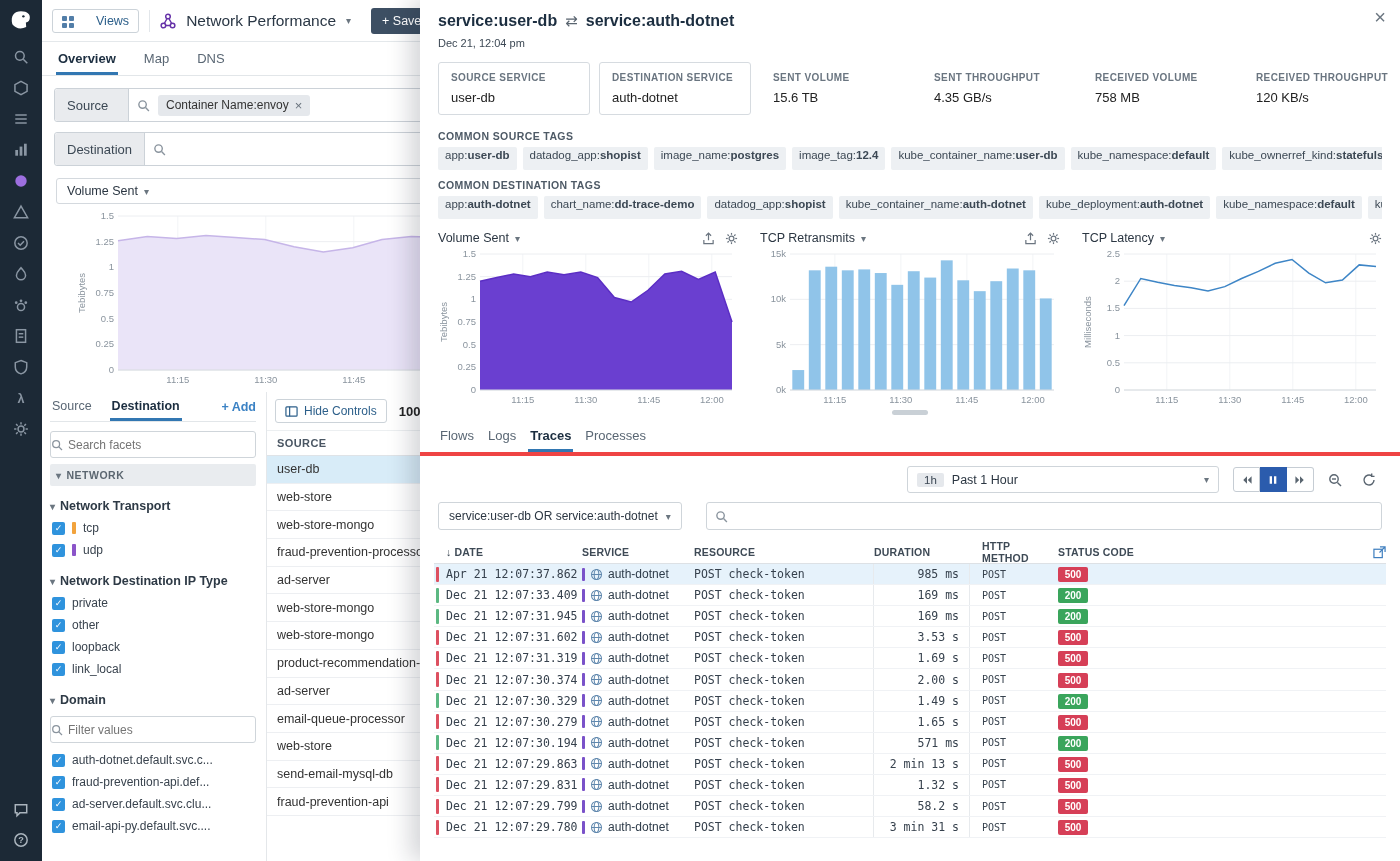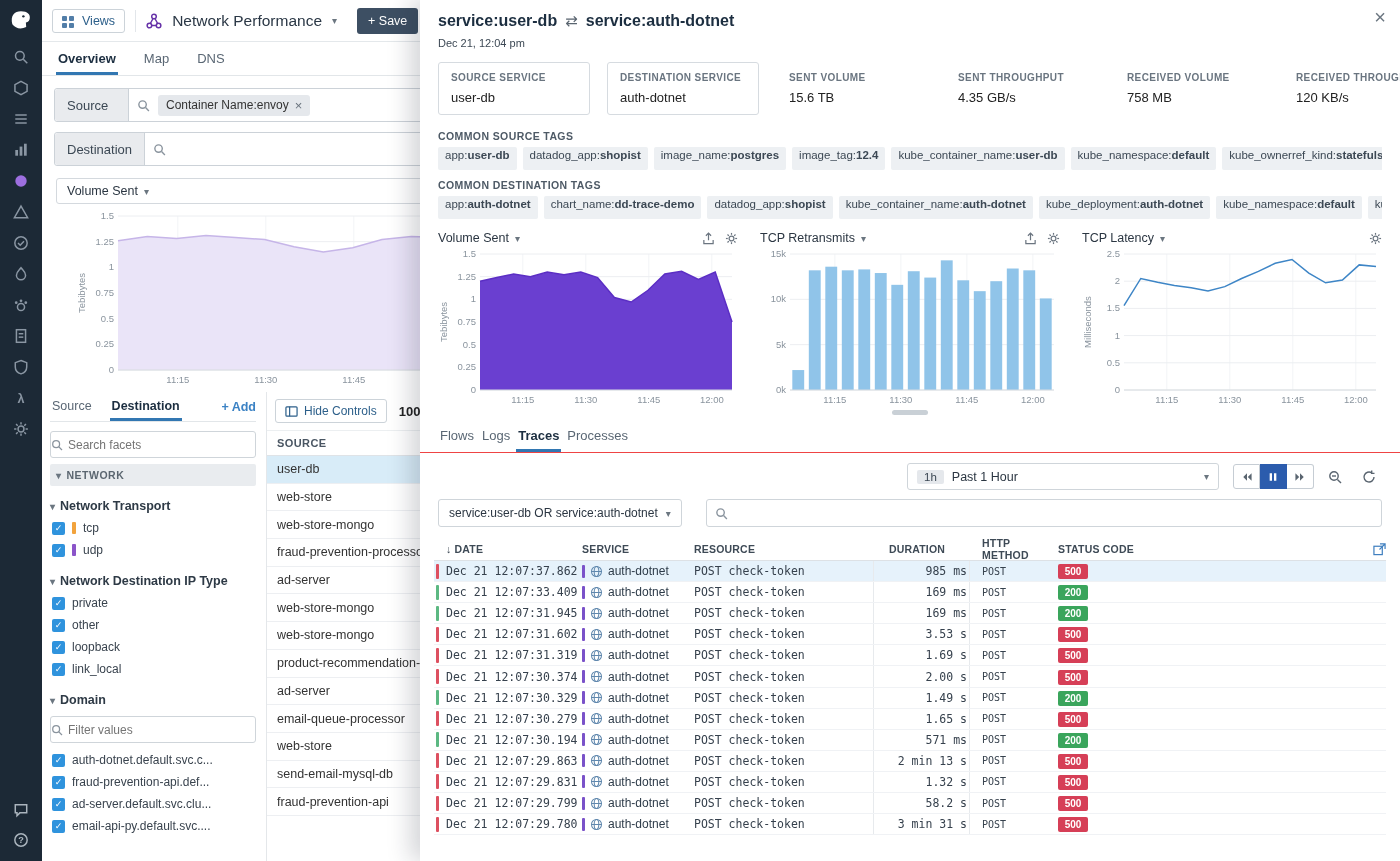--- a/index.html
+++ b/index.html
@@ -11,21 +11,21 @@
 .sidebar{width:42px;background:#1c2936;display:flex;flex-direction:column;align-items:center;flex-shrink:0;padding:7px 0}
 .logo{margin-bottom:16px;cursor:pointer;line-height:0}
 .side-icons{display:flex;flex-direction:column;gap:15px;align-items:center}
 .side-icon{color:#8a96a3;cursor:pointer;line-height:0}
 .side-icon.active{color:#9d6fe0}
 .side-bottom{margin-top:auto;display:flex;flex-direction:column;gap:14px;align-items:center;padding-bottom:6px}
 .side-bottom .side-icon{color:#aab4bd}
 
 .main{flex:1;display:flex;flex-direction:column;min-width:0}
 .topbar{height:42px;display:flex;align-items:center;gap:10px;padding:0 10px;border-bottom:1px solid #e4e8eb;flex-shrink:0}
-.views-btn{display:inline-flex;align-items:flex-end;gap:8px;border:1px solid #ccd3d9;background:#fff;border-radius:3px;padding:4px 9px;font-size:12.5px;color:#2c5f8a;font-family:inherit;cursor:pointer}
+.views-btn{display:inline-flex;align-items:flex-end;gap:22px;border:1px solid #ccd3d9;background:#fff;border-radius:3px;padding:4px 9px;font-size:12.5px;color:#2c5f8a;font-family:inherit;cursor:pointer}
 .vsep{width:1px;height:22px;background:#e2e6ea}
 .page-title{font-size:15.5px;font-weight:400;color:#2a3745}
 .caret{color:#6b7680;font-size:10px}
 .save-btn{background:#3d4f63;color:#fff;border:none;border-radius:3px;padding:6px 11px;font-size:12.5px;font-family:inherit;cursor:pointer;margin-left:10px;white-space:nowrap}
 .main-tabs{display:flex;gap:24px;padding:0 14px;border-bottom:1px solid #e2e6e9;flex-shrink:0}
 .tab{font-size:13px;color:#5a6774;padding:9px 2px 6px;cursor:pointer;border-bottom:3px solid transparent;white-space:nowrap}
 .tab.is-true{color:#1c2e40;font-weight:700;border-bottom-color:#3277b2}
 .filters{padding:12px 12px 0;flex-shrink:0}
 .filter-row{display:flex;align-items:center;border:1px solid #ccd2d8;border-radius:3px;height:34px;margin-bottom:10px;background:#fff;width:590px}
 .filter-label{background:#e9ebee;height:100%;display:flex;align-items:center;padding:0 12px;font-size:13px;color:#3c4854;border-right:1px solid #ccd2d8;border-radius:3px 0 0 3px;min-width:74px}
@@ -56,69 +56,69 @@
 .st-header{font-size:11px;font-weight:700;color:#4a5663;letter-spacing:.4px;padding:6px 10px;border-bottom:1px solid #dfe3e7;border-top:1px solid #eceff1}
 .st-row{height:27.7px;display:flex;align-items:center;padding:0 10px;font-size:12.5px;color:#333;border-bottom:1px solid #edeff2;cursor:pointer;white-space:nowrap;flex-shrink:0}
 .st-row.is-true{background:#d8ecf8}
 
 .panel{position:absolute;left:420px;top:0;width:980px;height:861px;background:#fff;box-shadow:-10px 0 22px rgba(20,30,45,.18);display:flex;flex-direction:column;z-index:5}
 .p-head{padding:12px 18px 0;position:relative;flex-shrink:0}
 .p-title{font-size:16px;font-weight:700;color:#1c2e40;display:flex;align-items:center;gap:8px}
 .p-arrow{color:#5a6570;font-weight:400;font-size:15px}
 .p-close{position:absolute;right:14px;top:7px;font-size:20px;color:#6b7680;cursor:pointer;line-height:1}
 .p-time{font-size:11px;color:#3c4854;margin-top:7px}
-.metrics{display:flex;gap:17px;padding:13px 18px 6px;flex-shrink:0}
+.metrics{display:flex;gap:9px;padding:13px 18px 6px;flex-shrink:0}
 .mitem{padding:9px 12px;width:152px;border:1px solid transparent;border-radius:3px;flex-shrink:0}
 .mitem.boxed-true{border-color:#d6dbe0}
 .mlabel{font-size:10px;font-weight:700;color:#6a7580;letter-spacing:.4px;margin-bottom:7px;white-space:nowrap}
 .mvalue{font-size:13px;color:#222;white-space:nowrap}
 .tagsec{padding:2px 18px 0;flex-shrink:0}
 .tagsec-label{font-size:10.5px;font-weight:700;color:#4e5a66;letter-spacing:.4px;margin:7px 0 5px}
 .tagrow{display:flex;gap:6px;overflow:hidden;height:23px;}
 .tag{background:#edf0f3;border-radius:2px;padding:2px 7px;font-size:11.5px;color:#3c4854;white-space:nowrap;cursor:pointer;flex-shrink:0}
 .tag b{font-weight:700}
 .pcharts{display:flex;gap:22px;padding:12px 18px 0;flex-shrink:0}
 .pchart{flex:1;min-width:0}
 .pchart-h{display:flex;align-items:center;gap:6px;font-size:12.5px;color:#2b3642;margin-bottom:3px}
 .pchart-h .ics{margin-left:auto;display:flex;gap:10px;color:#6b7580;align-items:center;line-height:0}
 .chart-box{height:158px;width:100%}
 .dragrow{height:13px;display:flex;align-items:center;justify-content:center;flex-shrink:0}
 .drag{width:36px;height:5px;border-radius:3px;background:#c9d0d6;cursor:row-resize}
-.p-tabs{display:flex;gap:4px;padding:0 18px;border-bottom:1px solid #ef4444;flex-shrink:0}
+.p-tabs{display:flex;gap:10px;padding:0 18px;border-bottom:4px solid #ef4444;flex-shrink:0}
 .p-toolbar{display:flex;align-items:center;padding:10px 18px 9px;flex-shrink:0}
 .time-dd{margin-left:auto;display:flex;align-items:center;gap:8px;border:1px solid #cfd5da;border-radius:3px;height:27px;padding:0 9px;width:312px;cursor:pointer}
 .badge-1h{background:#e5e8ec;border-radius:2px;padding:1px 7px;font-size:11.5px;color:#3c4854}
 .time-label{font-size:12.5px;color:#2b3642;flex:1}
 .btn-group{display:flex;margin-left:14px}
 .pbtn{width:27px;height:25px;border:1px solid #c6cdd4;background:#fff;display:flex;align-items:center;justify-content:center;cursor:pointer;color:#5a6570;line-height:0}
 .pbtn:first-child{border-radius:3px 0 0 3px}
 .pbtn.mid{border-left:none}
 .pbtn:last-child{border-radius:0 3px 3px 0;border-left:none}
 .pbtn.active{background:#2b5cad;border-color:#2b5cad;color:#fff}
 .icon-btn{width:26px;height:25px;display:flex;align-items:center;justify-content:center;color:#5a6570;cursor:pointer;margin-left:8px;line-height:0}
 .p-search{display:flex;gap:24px;padding:0 18px 10px;flex-shrink:0}
 .scope-dd{display:flex;align-items:center;gap:8px;border:1px solid #cfd5da;border-radius:3px;height:28px;padding:0 10px;font-size:12px;color:#2b3642;cursor:pointer;white-space:nowrap}
 .qinput{flex:1;display:flex;align-items:center;gap:6px;border:1px solid #cfd5da;border-radius:3px;height:28px;padding:0 8px;color:#8a949e}
 .qinput input{border:none;outline:none;flex:1;font:12px "Liberation Sans",sans-serif}
 .traces{flex:1;min-height:0;padding:0 14px;overflow:hidden;display:flex;flex-direction:column}
 .t-head,.trow{display:grid;grid-template-columns:12px 136px 112px 180px 96px 88px 86px 1fr;align-items:center}
 .t-head{height:24px;border-bottom:1px solid #dde1e5;font-size:10.5px;font-weight:700;color:#3e4a56;letter-spacing:.2px;flex-shrink:0}
-.t-head .right{text-align:center;padding-right:10px}
+.t-head .right{text-align:left;padding-right:10px}
 .t-ext{justify-self:end;color:#3f7fbf;cursor:pointer;line-height:0}
 .trow{height:21.1px;border-bottom:1px solid #f0f2f5;cursor:pointer;flex-shrink:0}
 .trow.sel-true{background:#e6f2fb}
 .strip{width:3px;height:15px;border-radius:1px;margin-left:2px}
 .strip.st-500{background:#dd5060}
 .strip.st-200{background:#5cb882}
 .c-date{font-size:11.5px;color:#36414d;white-space:nowrap}
 .c-svc{display:flex;align-items:center;gap:5px;overflow:hidden}
 .svc-bar{width:3px;height:13px;background:#7a52c9;border-radius:1px;flex-shrink:0}
 .svc-name{font-size:12px;color:#2d3b49;white-space:nowrap}
 .c-res{font-size:11.5px;color:#36414d;border-right:1px solid #e7eaed;height:100%;display:flex;align-items:center;white-space:nowrap}
-.c-dur{font-size:11.5px;color:#36414d;border-right:1px solid #e7eaed;height:100%;display:flex;align-items:center;justify-content:flex-end;padding-right:2px;white-space:nowrap}
+.c-dur{font-size:11.5px;color:#36414d;border-right:1px solid #e7eaed;height:100%;display:flex;align-items:center;justify-content:flex-end;padding-right:10px;white-space:nowrap}
 .c-mth{font-size:10px;color:#36414d;padding-left:12px}
 .badge{display:inline-block;min-width:30px;text-align:center;border-radius:2px;color:#fff;font-size:10px;font-weight:700;padding:2px 3px;line-height:1.1}
 .badge.st-500{background:#d63f57}
 .badge.st-200{background:#3aa55c}
 text.tick{font:9.5px "Liberation Sans",sans-serif;fill:#8a949e}
 </style>
 </head>
 <body>
 
 <div class="app">
@@ -764,21 +764,21 @@
               <path d="M7.5 1 H13 V6.5 M13 1 L7 7"></path>
             </svg>
         </div>
       </div>
       <div style="overflow:hidden;flex:1;display:flex;flex-direction:column">
 
           <div class="trow sel-true">
             <div>
               <div class="strip st-500"></div>
             </div>
-            <div class="c-date mono">Dec 21 12:07:37.862</div>
+            <div class="c-date mono">Apr 21 12:07:37.862</div>
             <div class="c-svc">
               <span class="svc-bar"></span>
               <span style="line-height:0">
                 <svg viewBox="0 0 14 14" width="13" height="13" stroke="#5f87ad" fill="none" stroke-width="1.1">
                   <circle cx="7" cy="7" r="5.4"></circle>
                   <ellipse cx="7" cy="7" rx="2.5" ry="5.4"></ellipse>
                   <line x1="1.6" y1="7" x2="12.4" y2="7"></line>
                 </svg>
               </span>
               <span class="svc-name">auth-dotnet</span>

